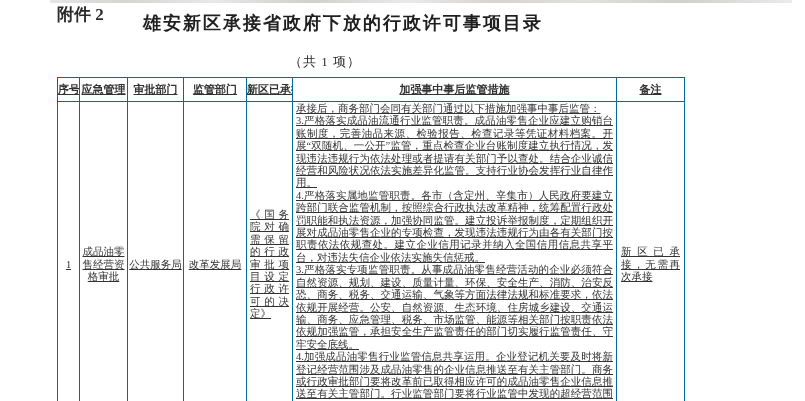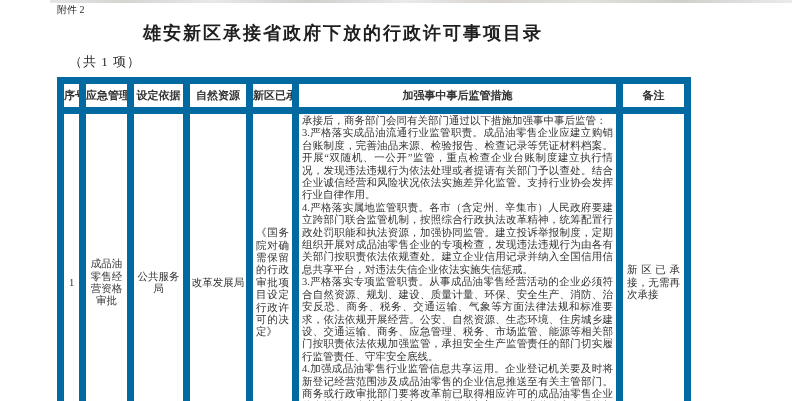--- a/index.html
+++ b/index.html
@@ -23,62 +23,63 @@
     height: 3px;
     background: linear-gradient(90deg,
       #e3e1df 0%, #cfcdca 10%, #e6e4e2 22%, #c9c7c4 35%,
       #e8e6e4 48%, #cfccc9 60%, #dddbd8 72%, #c8c6c3 85%, #e9e7e5 100%);
     opacity: 0.85;
   }
   .attachment {
     position: absolute;
     top: 3px;
     left: 57px;
-    font-size: 10px;
-    font-weight: normal;
+    font-size: 17px;
+    font-weight: bold;
     color: #2b2b2b;
   }
   .title-wrap {
     position: absolute;
-    top: 21px;
+    top: 11px;
     left: 57px;
     width: 572px; 
     text-align: center;
   }
   .doc-title {
     font-size: 18px;
     font-weight: bold;
     letter-spacing: 2px;
     color: #1f1f1f;
     white-space: nowrap;
   }
   .subtitle-wrap {
     position: absolute;
     top: 52px;
-    left: 69px;
+    left: 39px;
     width: 572px;
-    text-align: left;
+    text-align: center;
   }
   .doc-subtitle {
     font-size: 13px;
     color: #2b2b2b;
     letter-spacing: 1px;
   }
   table.catalog {
     position: absolute;
     top: 77px;
     left: 57px;
     width: 627px;
     border-collapse: collapse;
     table-layout: fixed;
   }
   table.catalog th,
   table.catalog td {
-    border: 7px solid #0369a1;
+    border: 1px solid #0369a1;
     color: #333333;
+    text-decoration: underline;
   }
   table.catalog th {
     font-size: 11px;
     font-weight: bold;
     text-align: center;
     padding: 4px 0;
     height: 14px;
     white-space: nowrap;
     overflow: hidden;
   }
@@ -133,22 +134,22 @@
     <col style="width:56px">
     <col style="width:63px">
     <col style="width:46px">
     <col style="width:324px">
     <col style="width:68px">
   </colgroup>
   <thead>
     <tr>
       <th>序号</th>
       <th>应急管理</th>
-      <th>设定依据</th>
-      <th>自然资源</th>
+      <th>审批部门</th>
+      <th>监管部门</th>
       <th>新区已承接</th>
       <th>加强事中事后监管措施</th>
       <th>备注</th>
     </tr>
   </thead>
   <tbody>
     <tr>
       <td class="c-center">1</td>
       <td class="c-center">成品油零售经营资格审批</td>
       <td class="c-center">公共服务局</td>

